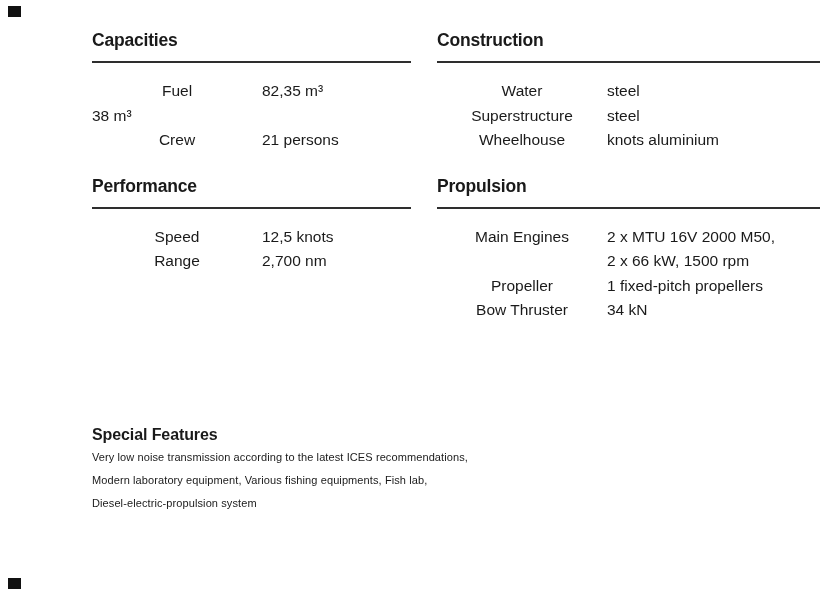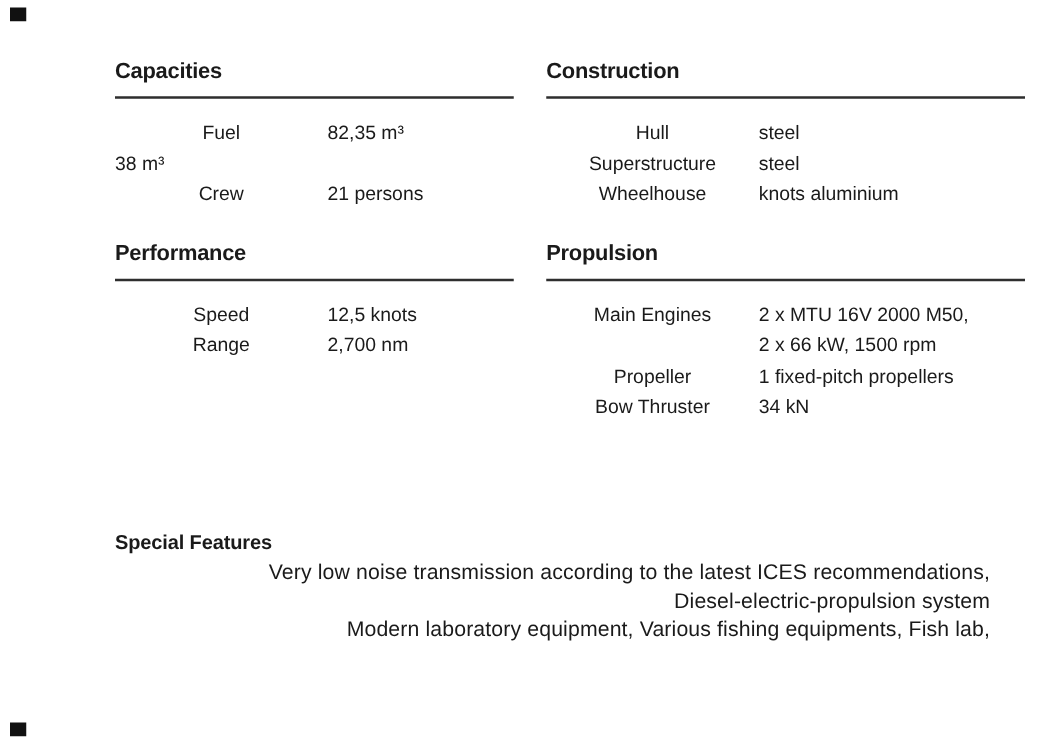--- a/index.html
+++ b/index.html
@@ -32,21 +32,20 @@
   }
   .col-left  { left: 92px;  width: 319px; }
   .col-right { left: 437px; width: 383px; }
 
   .section-title {
     font-size: 17.5px;
     font-weight: bold;
     line-height: 20px;
     letter-spacing: -0.2px;
     white-space: nowrap;
-    margin-top: 16px;
   }
   .rule {
     height: 2px;
     background: #2e2e2e;
     margin-top: 11px;
   }
   .rows { margin-top: 16px; }
   .sec-2 { margin-top: 23px; }
 
   .row {
@@ -70,25 +69,24 @@
     top: 424px;
     width: 700px;
   }
   .special-title {
     font-size: 16px;
     font-weight: bold;
     line-height: 22px;
     letter-spacing: -0.1px;
   }
   .special-line {
-    font-size: 17px;
+    font-size: 11px;
     line-height: 23px;
     letter-spacing: 0.1px;
     white-space: nowrap;
-    text-align: right;
   }
 </style>
 </head>
 <body>
 
 <div class="page">
 
   <div class="corner-mark top"></div>
   <div class="corner-mark bottom"></div>
 
@@ -129,21 +127,21 @@
 
   </div>
 
   <div class="col col-right">
 
     <div class="section">
       <div class="section-title">Construction</div>
       <div class="rule"></div>
       <div class="rows">
         <div class="row">
-          <div class="label">Hull</div>
+          <div class="label">Water</div>
           <div class="value">steel</div>
         </div>
         <div class="row">
           <div class="label">Superstructure</div>
           <div class="value">steel</div>
         </div>
         <div class="row">
           <div class="label">Wheelhouse</div>
           <div class="value">knots aluminium</div>
         </div>
@@ -170,17 +168,17 @@
           <div class="value">34 kN</div>
         </div>
       </div>
     </div>
 
   </div>
 
   <div class="special">
     <div class="special-title">Special Features</div>
     <div class="special-line">Very low noise transmission according to the latest ICES recommendations,</div>
+    <div class="special-line">Modern laboratory equipment, Various fishing equipments, Fish lab,</div>
     <div class="special-line">Diesel-electric-propulsion system</div>
-    <div class="special-line">Modern laboratory equipment, Various fishing equipments, Fish lab,</div>
   </div>
 
 </div>
 
 </body></html>

